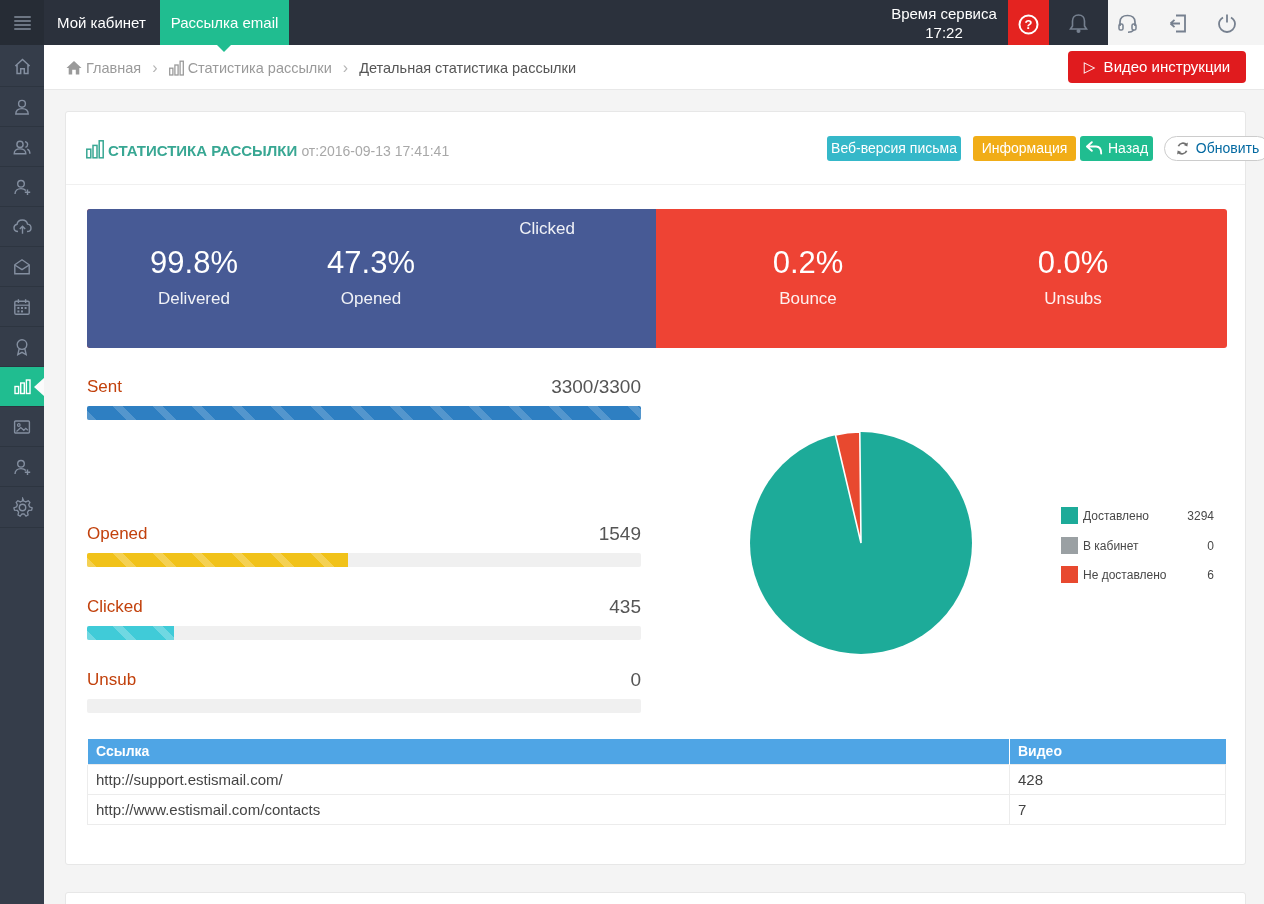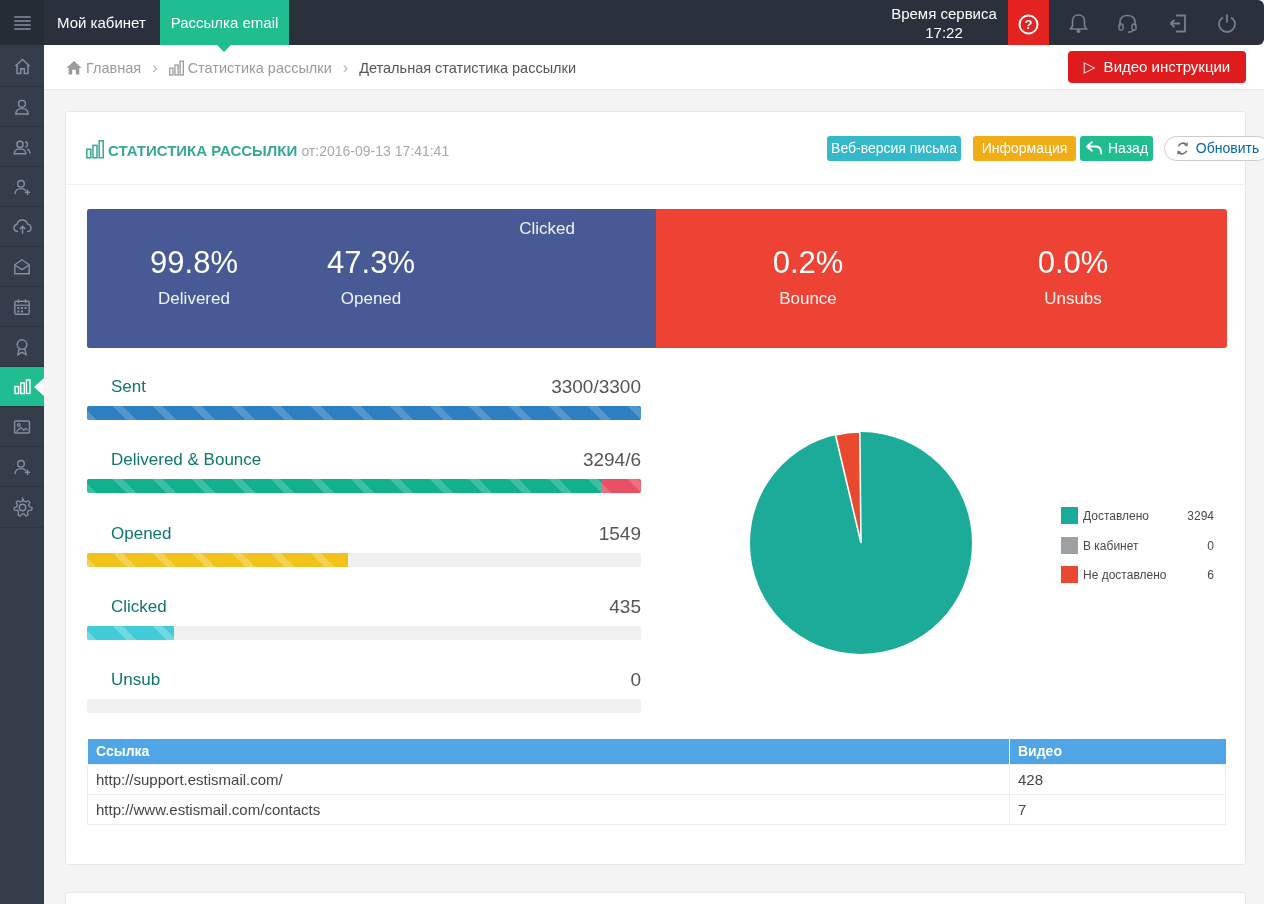--- a/index.html
+++ b/index.html
@@ -1,18 +1,18 @@
 <!DOCTYPE html>
 <html><head>
 <meta charset="utf-8">
 <style>
 * { margin:0; padding:0; box-sizing:border-box; }
 html,body { width:1264px; height:904px; overflow:hidden; font-family:"Liberation Sans", sans-serif; background:#f4f4f4; }
 
-#topbar { position:absolute; left:0; top:0; width:1264px; height:45px; background:#2b313c;border-radius:6px; }
+#topbar { position:absolute; left:0; top:0; width:1108px; height:45px; background:#2b313c; }
 #hamb { position:absolute; left:14px; top:16px; width:17px; }
 #hamb div { height:2px; background:#6d7683; margin-bottom:2px; border-radius:1px; }
 #cab { position:absolute; left:57px; top:0; height:45px; line-height:45px; color:#fff; font-size:15px; }
 #tab { position:absolute; left:160px; top:0; width:129px; height:45px; background:#20bd90; color:#fff; font-size:15px; text-align:center; line-height:45px; }
 #tabtri { position:absolute; z-index:20; left:217px; top:45px; width:0; height:0; border-left:7px solid transparent; border-right:7px solid transparent; border-top:7px solid #20bd90; }
 #srvtime { position:absolute; left:884px; top:4px; width:120px; color:#fff; font-size:15px; text-align:center; line-height:19px; }
 #helpblock { position:absolute; left:1008px; top:0; width:41px; height:45px; background:#e42320; }
 .topico { position:absolute; top:13px; }
 
 #sidebar { position:absolute; left:0; top:45px; width:44px; height:859px; background:#353d4a; }
@@ -37,21 +37,21 @@
 #btn-back { left:970px; width:73px; background:#20bd90; }
 #btn-upd { left:1054px; width:106px; background:#fff; border:1px solid #ccc; border-radius:13px; color:#0369a1; line-height:23px; }
 
 #band { position:absolute; left:21px; top:97px; width:1140px; height:139px; background:#ee4334; border-radius:3px; overflow:hidden; }
 #bandblue { position:absolute; left:0; top:0; width:569px; height:139px; background:#475a95; }
 .stat { position:absolute; top:0; width:200px; text-align:center; color:#fff; }
 .stat .n { font-size:31px; line-height:32px; margin-top:38px; }
 .stat .l { font-size:17px; margin-top:10px; color:rgba(255,255,255,.92); }
 
 .brow { position:absolute; left:21px; width:554px; }
-.brow .lbl { font-size:17px; color:#0f766e;margin-left:24px; }
+.brow .lbl { font-size:17px; color:#c2410c; }
 .brow .val { position:absolute; right:0; top:-1px; font-size:19px; color:#555; }
 .track { position:absolute; left:0; width:554px; height:14px; background:#f0f0f0; border-radius:2px; overflow:hidden; }
 .fill { position:absolute; left:0; top:0; height:14px; }
 .stripe-blue { background-color:#2e7fc2; background-image:repeating-linear-gradient(45deg, rgba(255,255,255,.18) 0 7px, transparent 7px 28px); }
 .stripe-green { background-color:#12b18e; background-image:repeating-linear-gradient(45deg, rgba(255,255,255,.18) 0 7px, transparent 7px 28px); }
 .stripe-red { background-color:#ea5064; background-image:repeating-linear-gradient(45deg, rgba(255,255,255,.18) 0 7px, transparent 7px 28px); }
 .stripe-yellow { background-color:#f1c219; background-image:repeating-linear-gradient(45deg, rgba(255,255,255,.25) 0 7px, transparent 7px 28px); }
 .stripe-cyan { background-color:#40cbd8; background-image:repeating-linear-gradient(45deg, rgba(255,255,255,.25) 0 7px, transparent 7px 28px); }
 
 .leg { position:absolute; left:995px; height:17px; font-size:12px; color:#484848; line-height:17px; }
@@ -241,24 +241,20 @@
       </div>
     <div class="stat" style="left:886px">
         <div class="n">0.0%</div>
         <div class="l">Unsubs</div>
       </div>
   </div>
 
   <div class="brow" style="top:265px"><span class="lbl">Sent</span><span class="val">3300/3300</span><div class="track" style="top:29px">
         <div class="fill stripe-blue" style="width:554px"></div>
       </div></div>
-  <div class="brow" style="top:338px"><span class="lbl">Delivered &amp; Bounce</span><span class="val">3294/6</span><div class="track" style="top:29px">
-        <div class="fill stripe-green" style="width:515px"></div>
-        <div class="fill stripe-red" style="left:515px;width:39px"></div>
-      </div></div>
   <div class="brow" style="top:412px"><span class="lbl">Opened</span><span class="val">1549</span><div class="track" style="top:29px">
         <div class="fill stripe-yellow" style="width:261px"></div>
       </div></div>
   <div class="brow" style="top:485px"><span class="lbl">Clicked</span><span class="val">435</span><div class="track" style="top:29px">
         <div class="fill stripe-cyan" style="width:87px"></div>
       </div></div>
   <div class="brow" style="top:558px"><span class="lbl">Unsub</span><span class="val">0</span><div class="track" style="top:29px"></div></div>
 
   <svg id="pie" style="position:absolute;left:683px;top:319px" width="224" height="224" viewBox="0 0 224 224">
     <circle cx="112" cy="112" r="111" fill="#1dab99"></circle>

